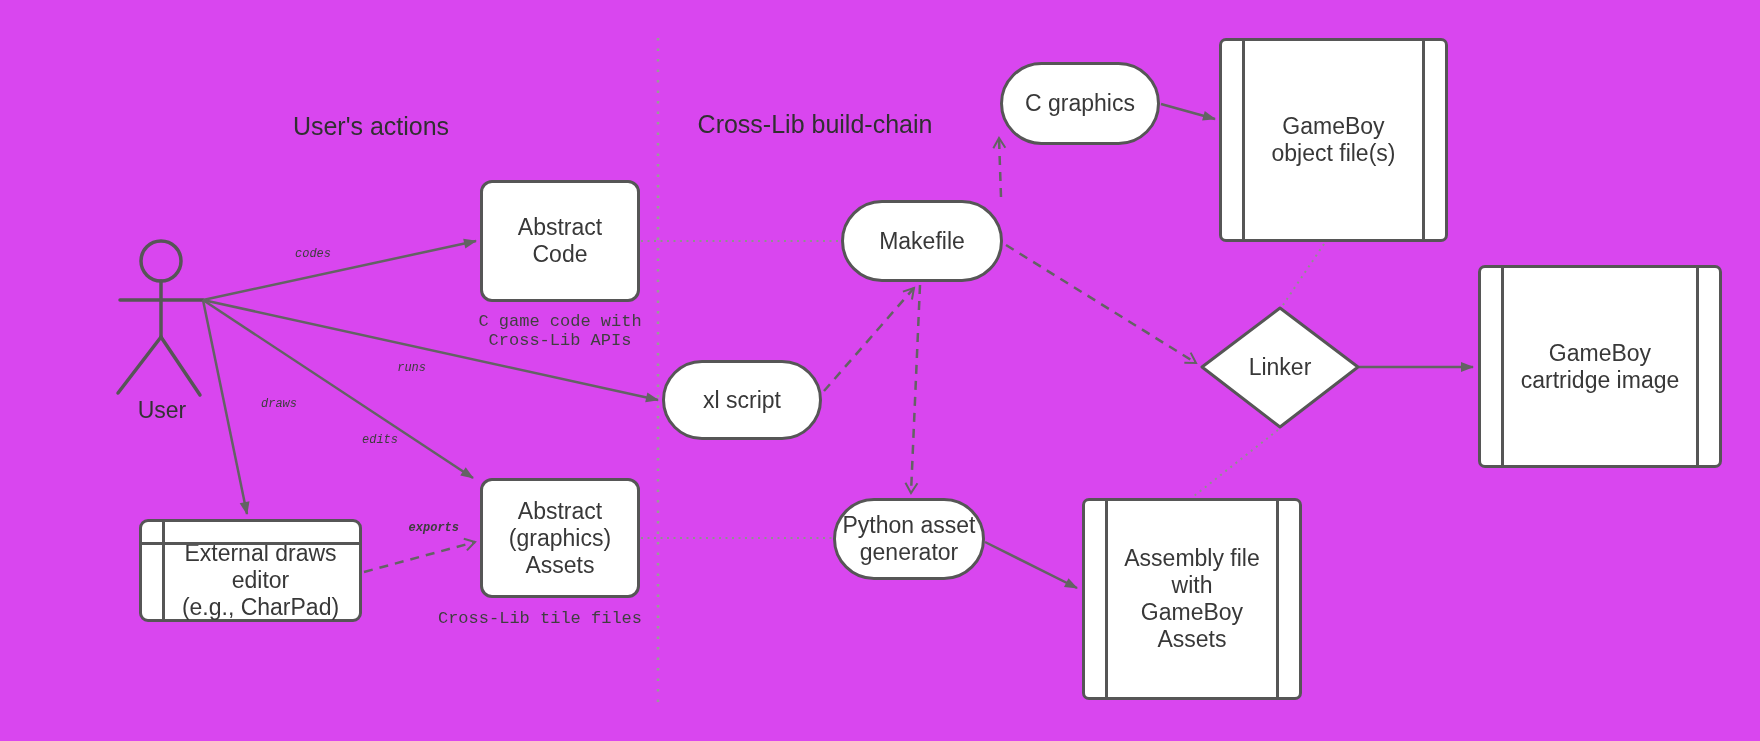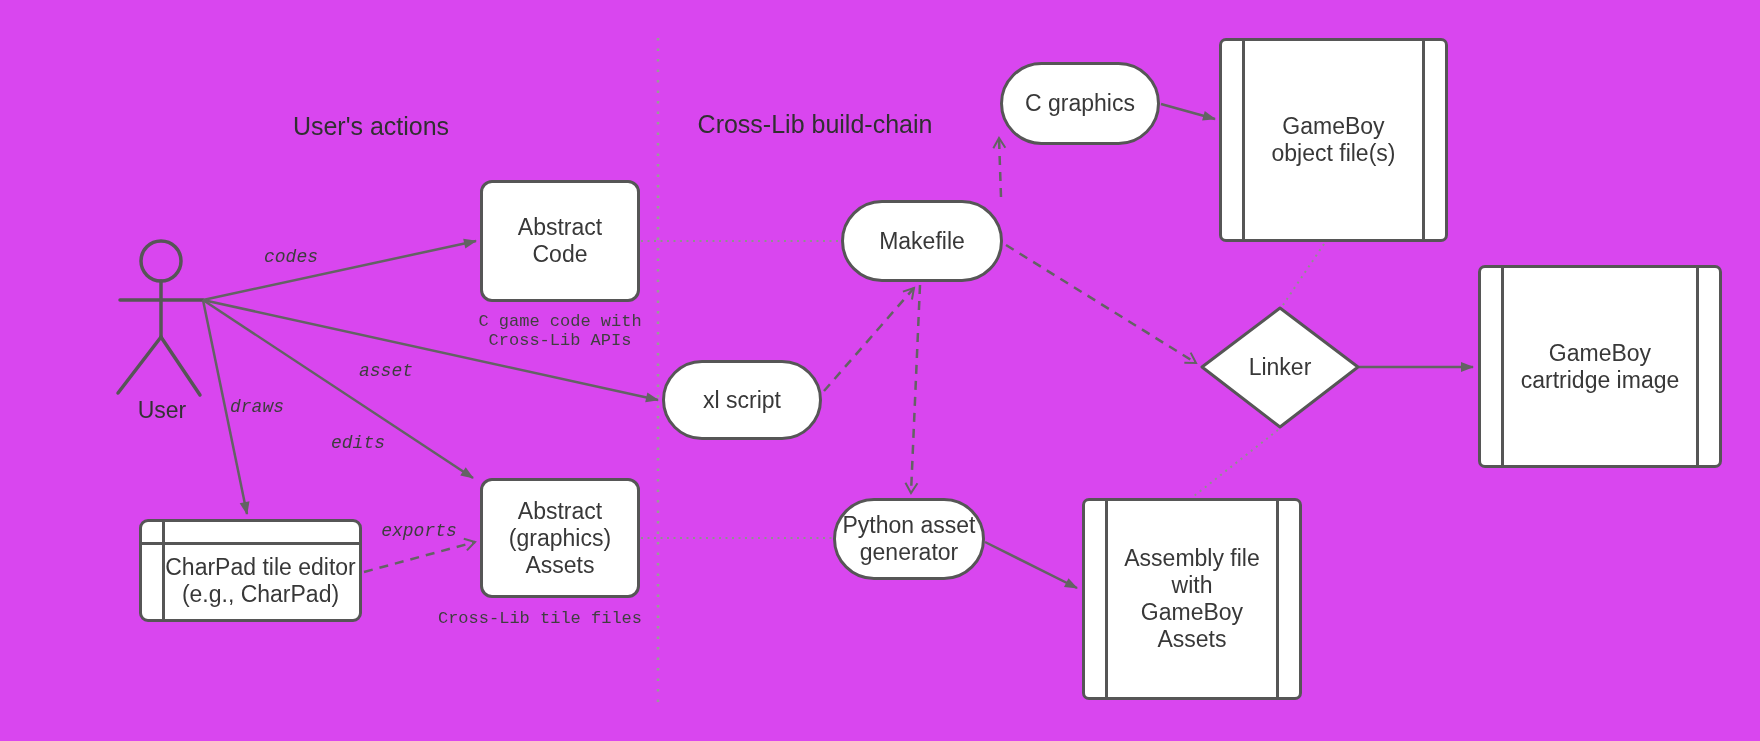--- a/index.html
+++ b/index.html
@@ -36,21 +36,21 @@
   .window .lbl{padding:20px 0 0 20px;}
   .diamond-label{
     position:absolute;text-align:center;font-size:23px;color:#383838;
   }
   .caption{
     position:absolute;font-family:"Liberation Mono","DejaVu Sans Mono",monospace;
     font-size:17px;line-height:19px;color:#3f3f3f;text-align:center;white-space:pre-line;
   }
   .edge-label{
     position:absolute;font-family:"Liberation Mono","DejaVu Sans Mono",monospace;
-    font-style:italic;font-size:18px;color:#3d3d3d;text-align:center;white-space:nowrap;
+    font-style:italic;font-size:12px;color:#3d3d3d;text-align:right;white-space:nowrap;
   }
   .actor-label{
     position:absolute;font-size:23px;color:#333;text-align:center;
   }
 </style>
 </head>
 <body>
 
 <div class="canvas">
 
@@ -111,21 +111,21 @@
 Code</div>
   <div class="caption" style="left:430px;top:312px;width:260px;">C game code with
 Cross-Lib APIs</div>
 
   <div class="node rect" style="left:480px;top:478px;width:160px;height:120px;">Abstract
 (graphics)
 Assets</div>
   <div class="caption" style="left:420px;top:609px;width:240px;">Cross-Lib tile files</div>
 
   <div class="node window" style="left:139px;top:519px;width:223px;height:103px;">
-    <span class="lbl">CharPad tile editor
+    <span class="lbl">External draws editor
 (e.g., CharPad)</span>
   </div>
 
   <div class="node stadium" style="left:662px;top:360px;width:160px;height:80px;">xl script</div>
 
   <div class="node stadium" style="left:841px;top:200px;width:162px;height:82px;">Makefile</div>
 
   <div class="node stadium" style="left:1000px;top:62px;width:160px;height:83px;">C graphics</div>
 
   <div class="node stadium" style="left:833px;top:498px;width:152px;height:82px;">Python asset
@@ -144,18 +144,18 @@
   <div class="node process" style="left:1082px;top:498px;width:220px;height:202px;">
     <span class="lbl">Assembly file
 with
 GameBoy
 Assets</span>
   </div>
 
   <div class="diamond-label" style="left:1230px;top:354px;width:100px;">Linker</div>
 
   <div class="edge-label" style="left:251px;top:247px;width:80px;">codes</div>
-  <div class="edge-label" style="left:346px;top:361px;width:80px;">asset</div>
+  <div class="edge-label" style="left:346px;top:361px;width:80px;">runs</div>
   <div class="edge-label" style="left:217px;top:397px;width:80px;">draws</div>
   <div class="edge-label" style="left:318px;top:433px;width:80px;">edits</div>
-  <div class="edge-label" style="left:369px;top:521px;width:100px;">exports</div>
+  <div class="edge-label" style="left:359px;top:521px;width:100px;font-weight:bold;">exports</div>
 
 </div>
 
 </body></html>

